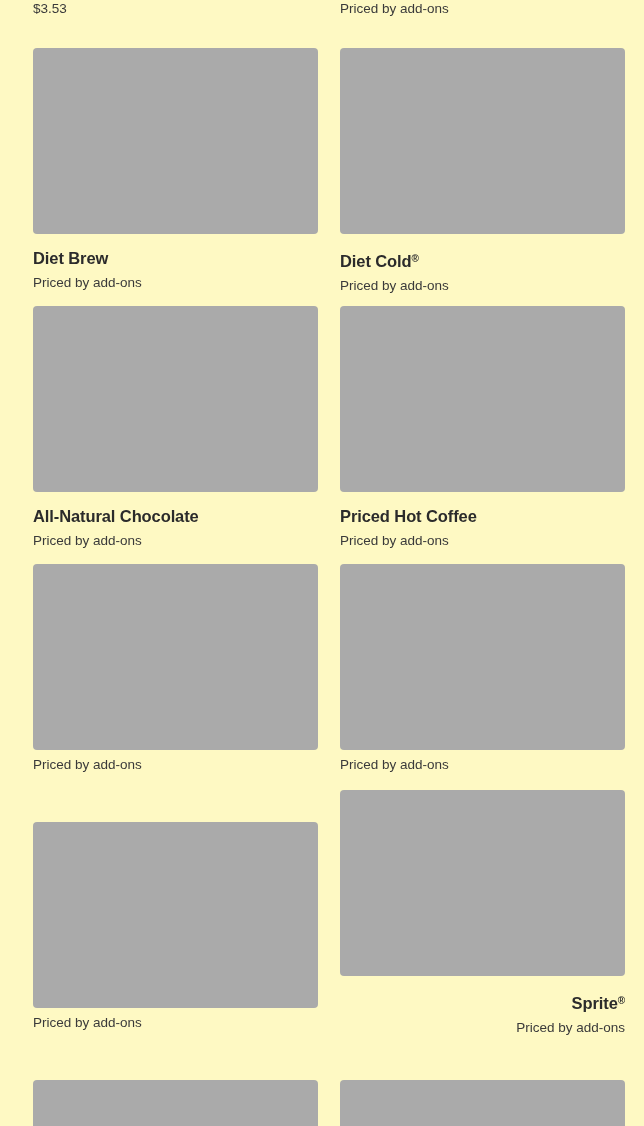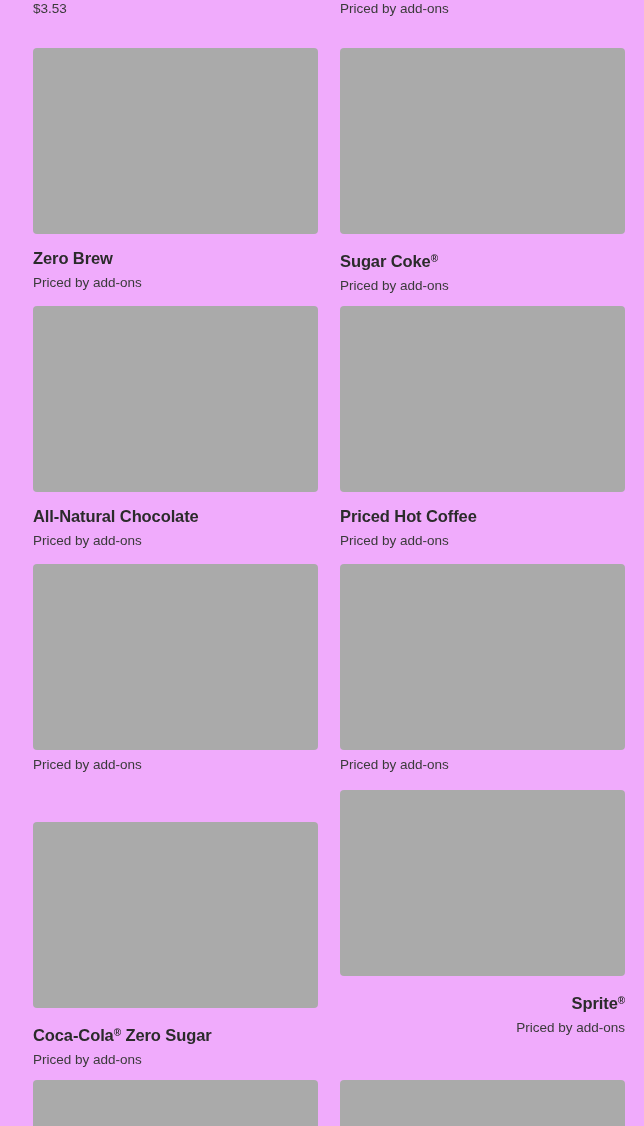--- a/index.html
+++ b/index.html
@@ -8,21 +8,21 @@
     width:644px; height:1126px;
     overflow:hidden;
     background:#b4b4b4;
     font-family:"Liberation Sans", sans-serif;
     -webkit-font-smoothing:antialiased;
   }
   #menu-grid {
     position:relative;
     width:644px;
     height:1126px;
-    background:#f0abfc;
+    background:#fef9c3;
   }
   
   .product-card {
     position:absolute;
     width:285px;
   }
   .product-card.col-left  { left:33px; }
   .product-card.col-right { left:340px; }
 
   .product-thumb {
@@ -66,27 +66,27 @@
     <div class="product-price">$3.53</div>
   </div>
 
   <div class="product-card col-right" style="top:-14px;">
     <div class="product-title"></div>
     <div class="product-price">Priced by add-ons</div>
   </div>
 
   <div class="product-card col-left" style="top:48px;">
     <div class="product-thumb"></div>
-    <div class="product-title">Zero Brew</div>
+    <div class="product-title">Diet Brew</div>
     <div class="product-price">Priced by add-ons</div>
   </div>
 
   <div class="product-card col-right" style="top:48px;">
     <div class="product-thumb"></div>
-    <div class="product-title"><span>Sugar Coke</span><span class="reg">®</span></div>
+    <div class="product-title"><span>Diet Cold</span><span class="reg">®</span></div>
     <div class="product-price">Priced by add-ons</div>
   </div>
 
   <div class="product-card col-left" style="top:306px;">
     <div class="product-thumb"></div>
     <div class="product-title">All-Natural Chocolate</div>
     <div class="product-price">Priced by add-ons</div>
   </div>
 
   <div class="product-card col-right" style="top:306px;">
@@ -100,21 +100,20 @@
     <div class="product-price">Priced by add-ons</div>
   </div>
 
   <div class="product-card col-right" style="top:564px;">
     <div class="product-thumb"></div>
     <div class="product-price">Priced by add-ons</div>
   </div>
 
   <div class="product-card col-left" style="top:822px;">
     <div class="product-thumb"></div>
-    <div class="product-title"><span>Coca-Cola</span><span class="reg">®</span><span> Zero Sugar</span></div>
     <div class="product-price">Priced by add-ons</div>
   </div>
 
   <div class="product-card col-right" style="top:790px;text-align:right;">
     <div class="product-thumb"></div>
     <div class="product-title"><span>Sprite</span><span class="reg">®</span></div>
     <div class="product-price">Priced by add-ons</div>
   </div>
 
   <div class="product-card col-left clip-bottom" style="top:1080px;height:46px;">

